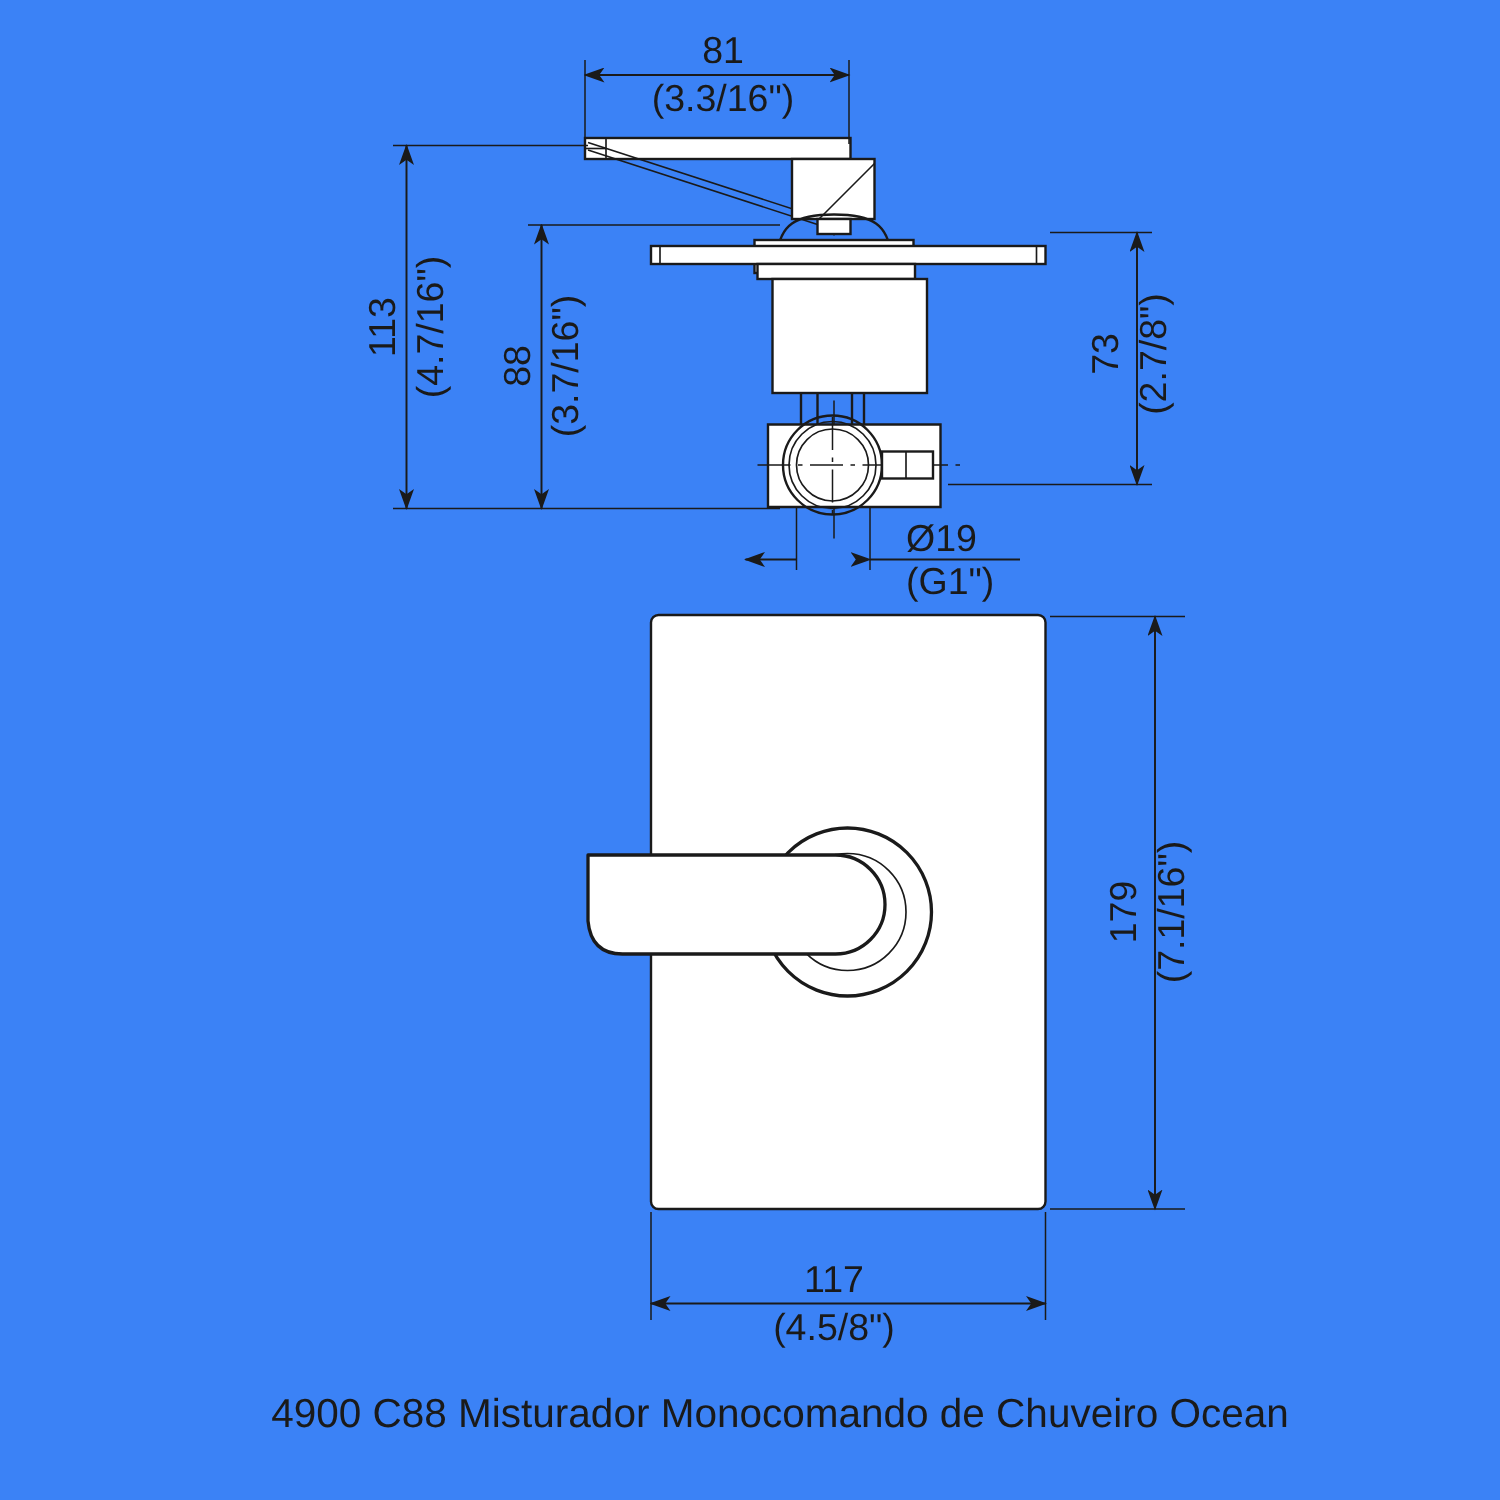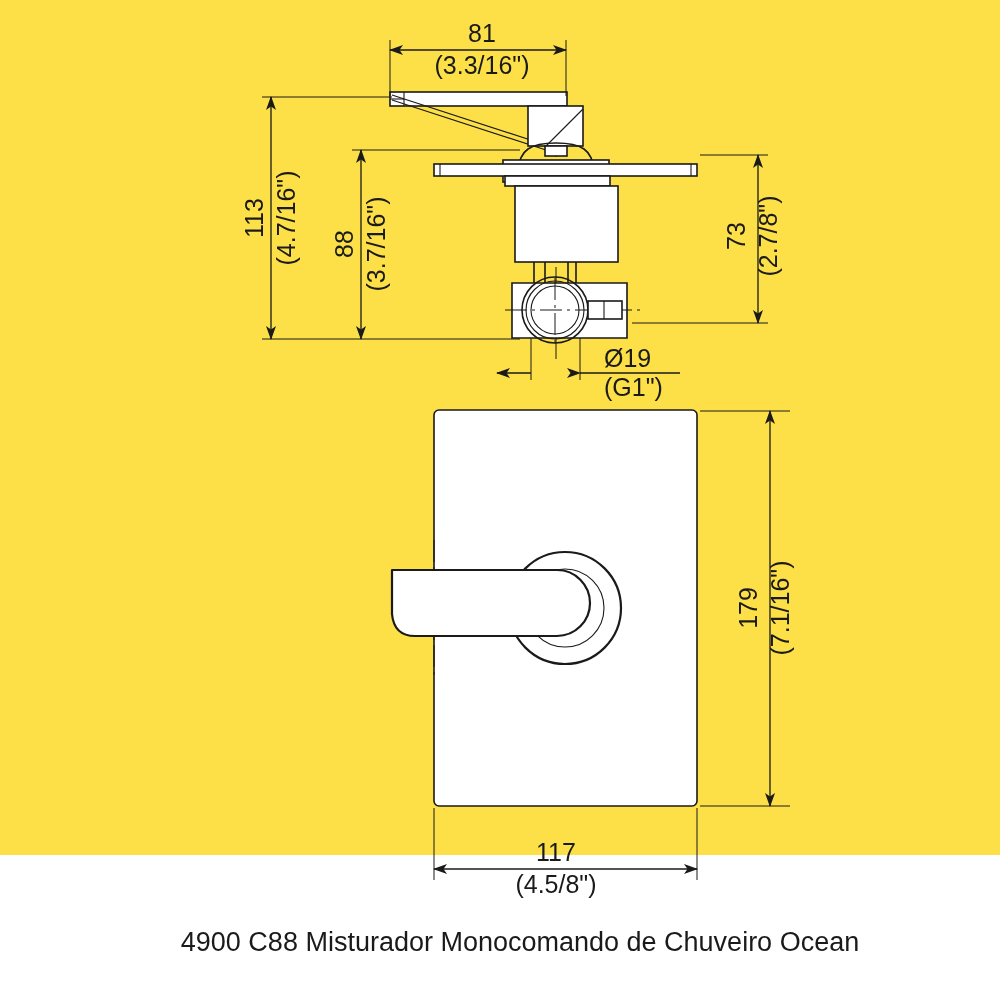--- a/index.html
+++ b/index.html
@@ -10,22 +10,22 @@
   }
   body {
     width: 1000px;
     height: 1000px;
     font-family: "Liberation Sans", sans-serif;
     overflow: hidden;
   }
   #drawing-root {
     position: relative;
     width: 1000px;
-    height: 855px;
-    background: #fde047;
+    height: 1000px;
+    background: #3b82f6;
   }
   svg#tech-drawing {
     display: block;
     width: 1000px;
     height: 1000px;
   }
   .ln {
     stroke: #1a1a1a;
     fill: none;
     stroke-width: 1.6;

